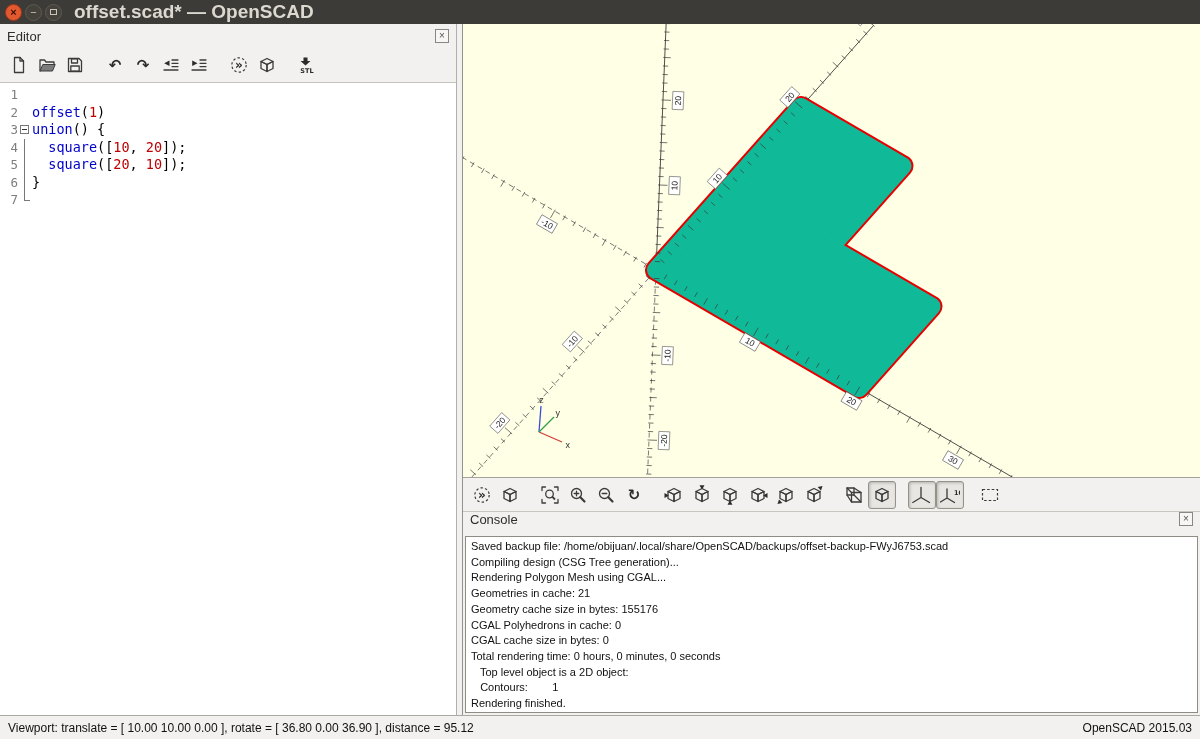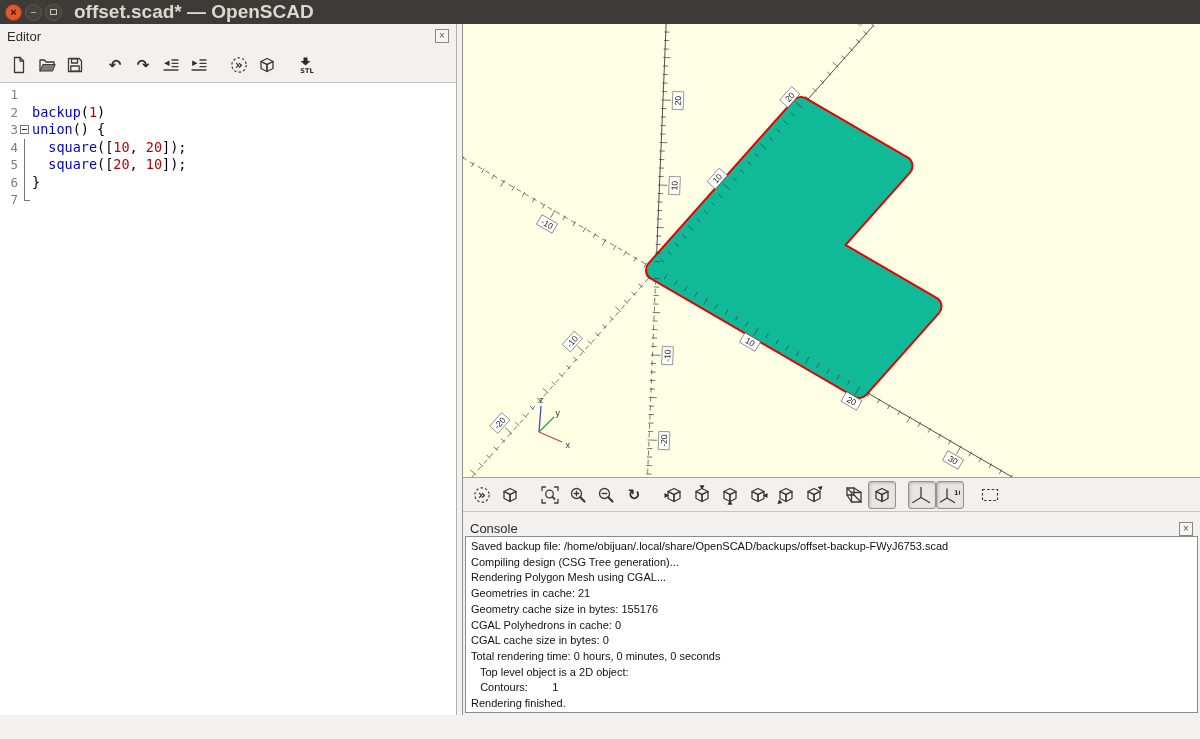--- a/index.html
+++ b/index.html
@@ -36,21 +36,21 @@
   .tok.kw{color:var(--kw,#0000CC)}
   .tok.num{color:var(--num,#C00000)}
   .tok.pl{color:var(--pl,#000)}
 
   .splitter-v{position:absolute;left:457px;top:24px;width:6px;height:691px;background:#F2F1F0;border-right:1px solid #95928D}
 
   .right-col{position:absolute;left:463px;top:24px;width:737px;height:691px;display:flex;flex-direction:column}
   .viewport{height:454px;flex:none;position:relative;background:#FFFFE5;overflow:hidden;border-bottom:1px solid #A5A29D}
   .viewport svg{position:absolute;left:0;top:0}
   .view-toolbar{height:34px;background:#F2F1F0;border-bottom:1px solid #C8C5C0}
-  .console-header{height:24px;display:flex;align-items:flex-end;padding:0 7px;font-size:13px;color:#2d2d2d;flex:none}
+  .console-header{height:24px;display:flex;align-items:flex-start;padding:0 7px;font-size:13px;color:#2d2d2d;flex:none}
   .console-body{flex:1;margin:0 2px 2px 2px;background:#fff;border:1px solid #8F8C86;font-size:11px;line-height:15.7px;color:#111;padding:2px 5px;white-space:pre;overflow:hidden}
 
   .statusbar{position:absolute;left:0;bottom:0;right:0;height:24px;background:#F2F1F0;border-top:1px solid #ABA8A3;display:flex;align-items:center;justify-content:space-between;font-size:12px;color:#111;padding:0 8px}
 </style>
 </head>
 <body>
 
 <div id="window">
 
   <div class="titlebar">
@@ -136,21 +136,21 @@
       </div>
     <div class="code-area" id="code-lines">
         <div class="cline">
           <span class="ln">1</span>
           <span class="foldcol"></span>
           <span class="codetext"></span>
         </div>
         <div class="cline">
           <span class="ln">2</span>
           <span class="foldcol"></span>
-          <span class="codetext"><span class="tok kw">backup</span><span class="tok pl">(</span><span class="tok num">1</span><span class="tok pl">)</span></span>
+          <span class="codetext"><span class="tok kw">offset</span><span class="tok pl">(</span><span class="tok num">1</span><span class="tok pl">)</span></span>
         </div>
         <div class="cline">
           <span class="ln">3</span>
           <span class="foldcol">
             <span class="foldbox"></span>
           </span>
           <span class="codetext"><span class="tok kw">union</span><span class="tok pl">() {</span></span>
         </div>
         <div class="cline">
           <span class="ln">4</span>
@@ -557,14 +557,18 @@
           </svg>
         </div>
       </div>
     <div class="console-header">
       <div class="dock-title">Console</div>
       <div class="closebox">×</div>
     </div>
     <div class="console-body" id="console-body"><div>Saved backup file: /home/obijuan/.local/share/OpenSCAD/backups/offset-backup-FWyJ6753.scad</div><div>Compiling design (CSG Tree generation)...</div><div>Rendering Polygon Mesh using CGAL...</div><div>Geometries in cache: 21</div><div>Geometry cache size in bytes: 155176</div><div>CGAL Polyhedrons in cache: 0</div><div>CGAL cache size in bytes: 0</div><div>Total rendering time: 0 hours, 0 minutes, 0 seconds</div><div>   Top level object is a 2D object:</div><div>   Contours:        1</div><div>Rendering finished.</div></div>
   </div>
 
+  <div class="statusbar">
+    <div>Viewport: translate = [ 10.00 10.00 0.00 ], rotate = [ 36.80 0.00 36.90 ], distance = 95.12</div>
+    <div>OpenSCAD 2015.03</div>
+  </div>
 
 </div>
 
 </body></html>

